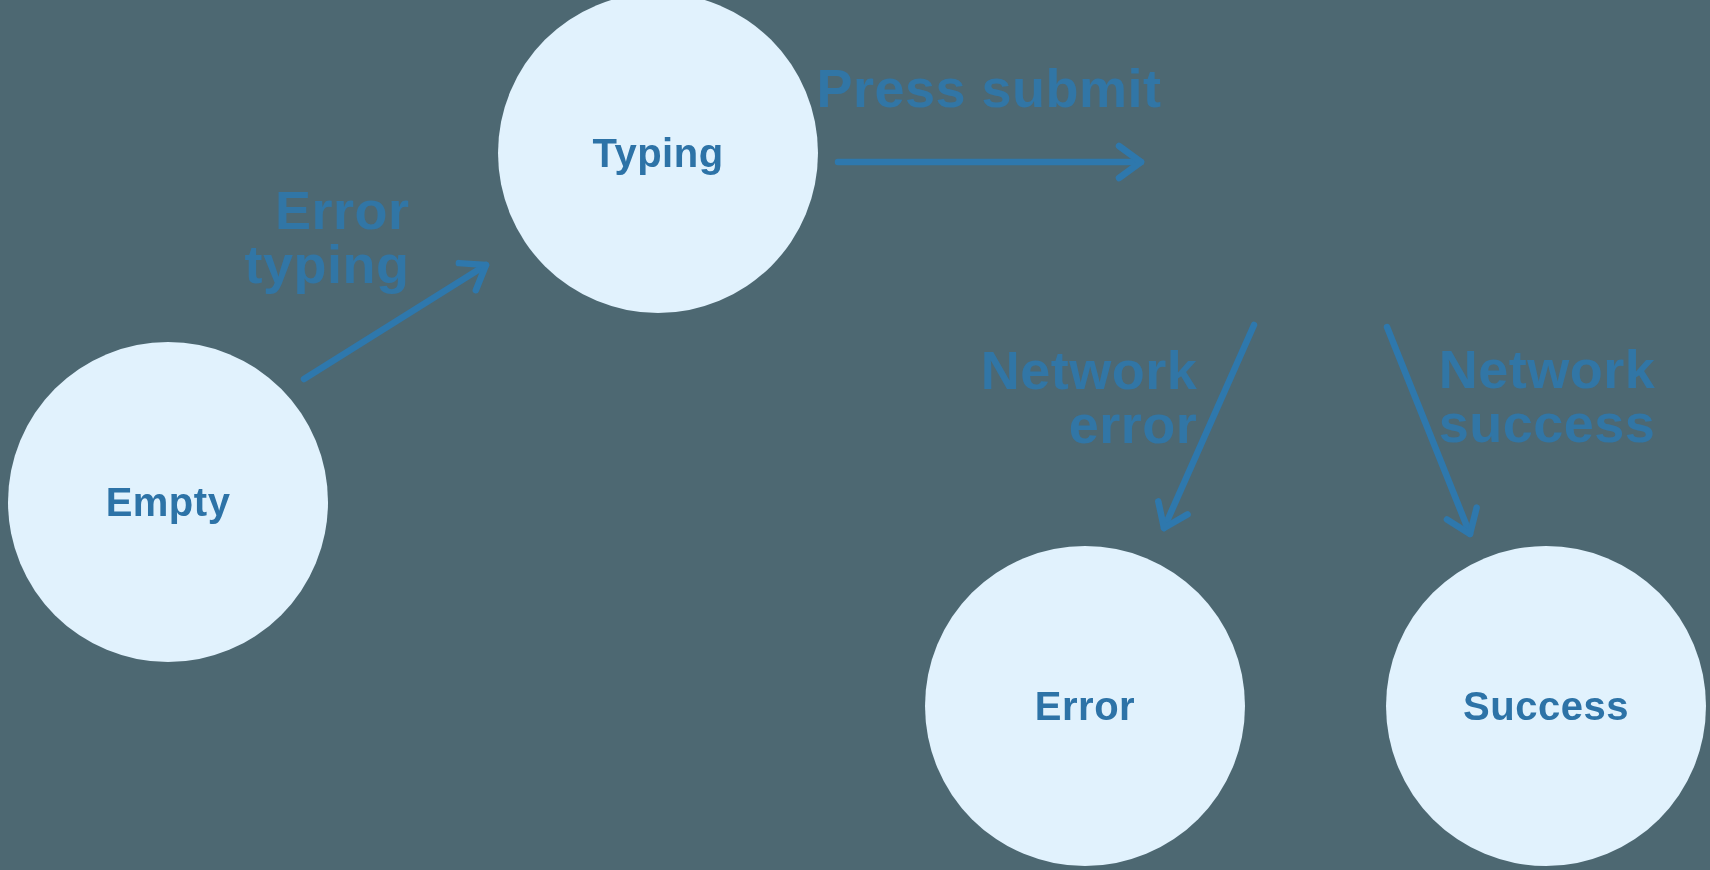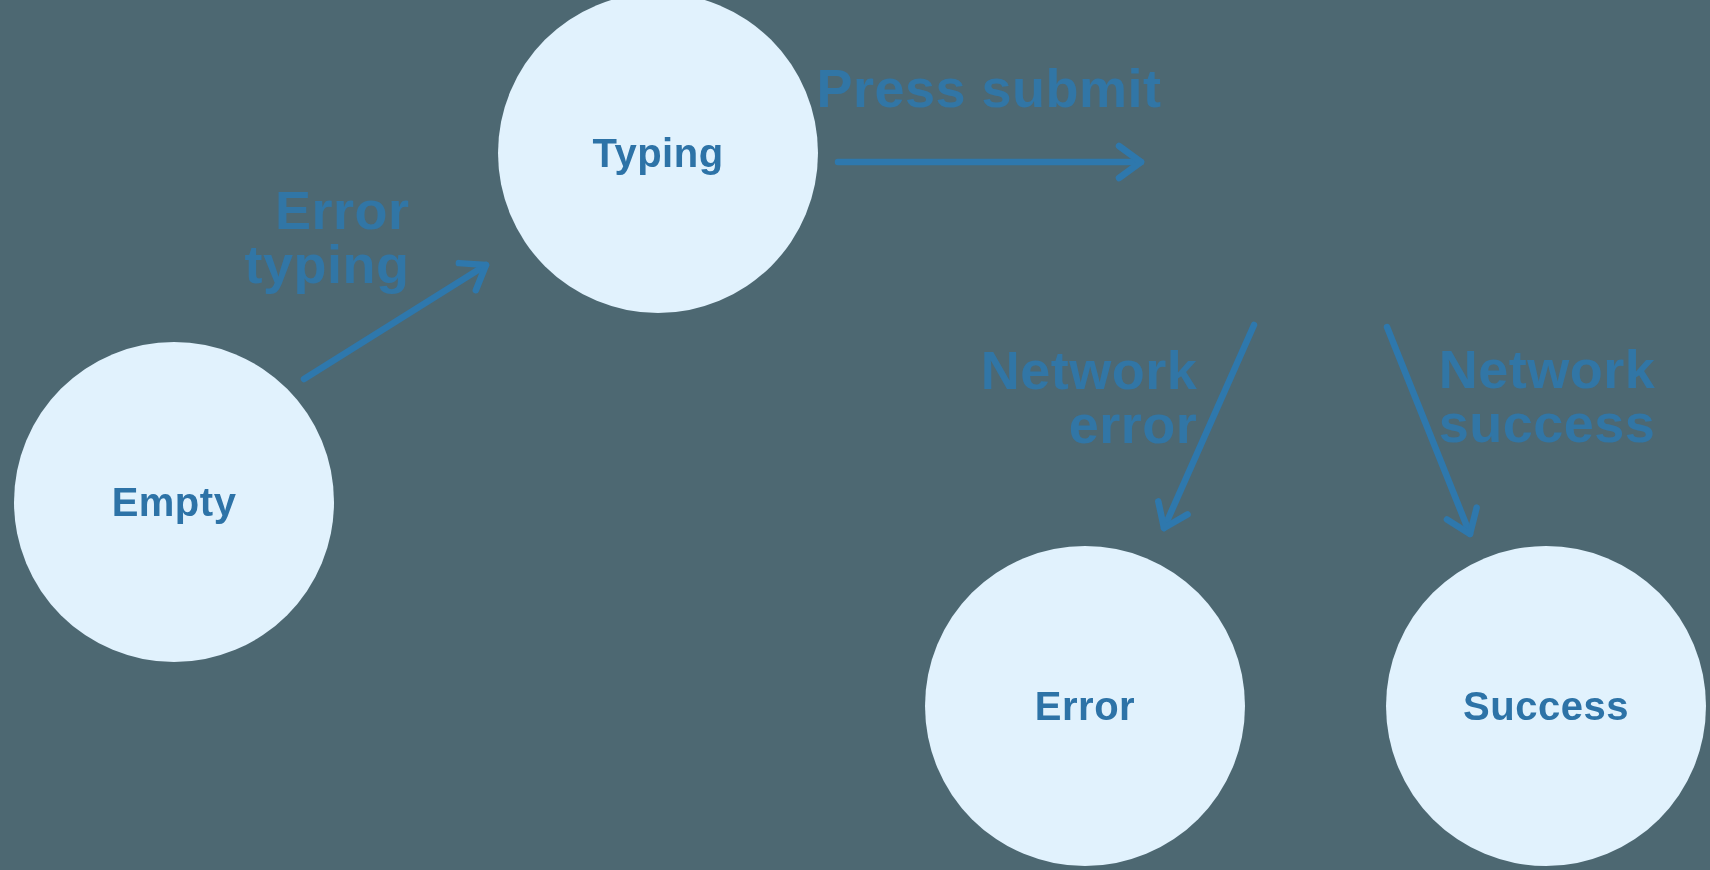--- a/index.html
+++ b/index.html
@@ -65,21 +65,21 @@
       <marker id="arrowhead" markerWidth="60" markerHeight="60" refX="30" refY="30" orient="auto" markerUnits="userSpaceOnUse">
         <path d="M8,14 L30,30 L8,46" fill="none" stroke="#2e78ad" stroke-width="6.5" stroke-linecap="round" stroke-linejoin="round"></path>
       </marker>
     </defs>
     <line class="edge-line" x1="304" y1="379" x2="486" y2="265" marker-end="url(#arrowhead)"></line>
     <line class="edge-line" x1="838" y1="162" x2="1141" y2="162" marker-end="url(#arrowhead)"></line>
     <line class="edge-line" x1="1254" y1="325" x2="1164" y2="528" marker-end="url(#arrowhead)"></line>
     <line class="edge-line" x1="1387" y1="327" x2="1470" y2="534" marker-end="url(#arrowhead)"></line>
   </svg>
 
-  <div class="node" style="left:14px; top:342px;">
+  <div class="node" style="left:8px; top:342px;">
     <span class="node-label">Empty</span>
   </div>
 
   <div class="node" style="left:498px; top:-7px;">
     <span class="node-label">Typing</span>
   </div>
 
 
   <div class="node" style="left:925px; top:546px;">
     <span class="node-label">Error</span>

